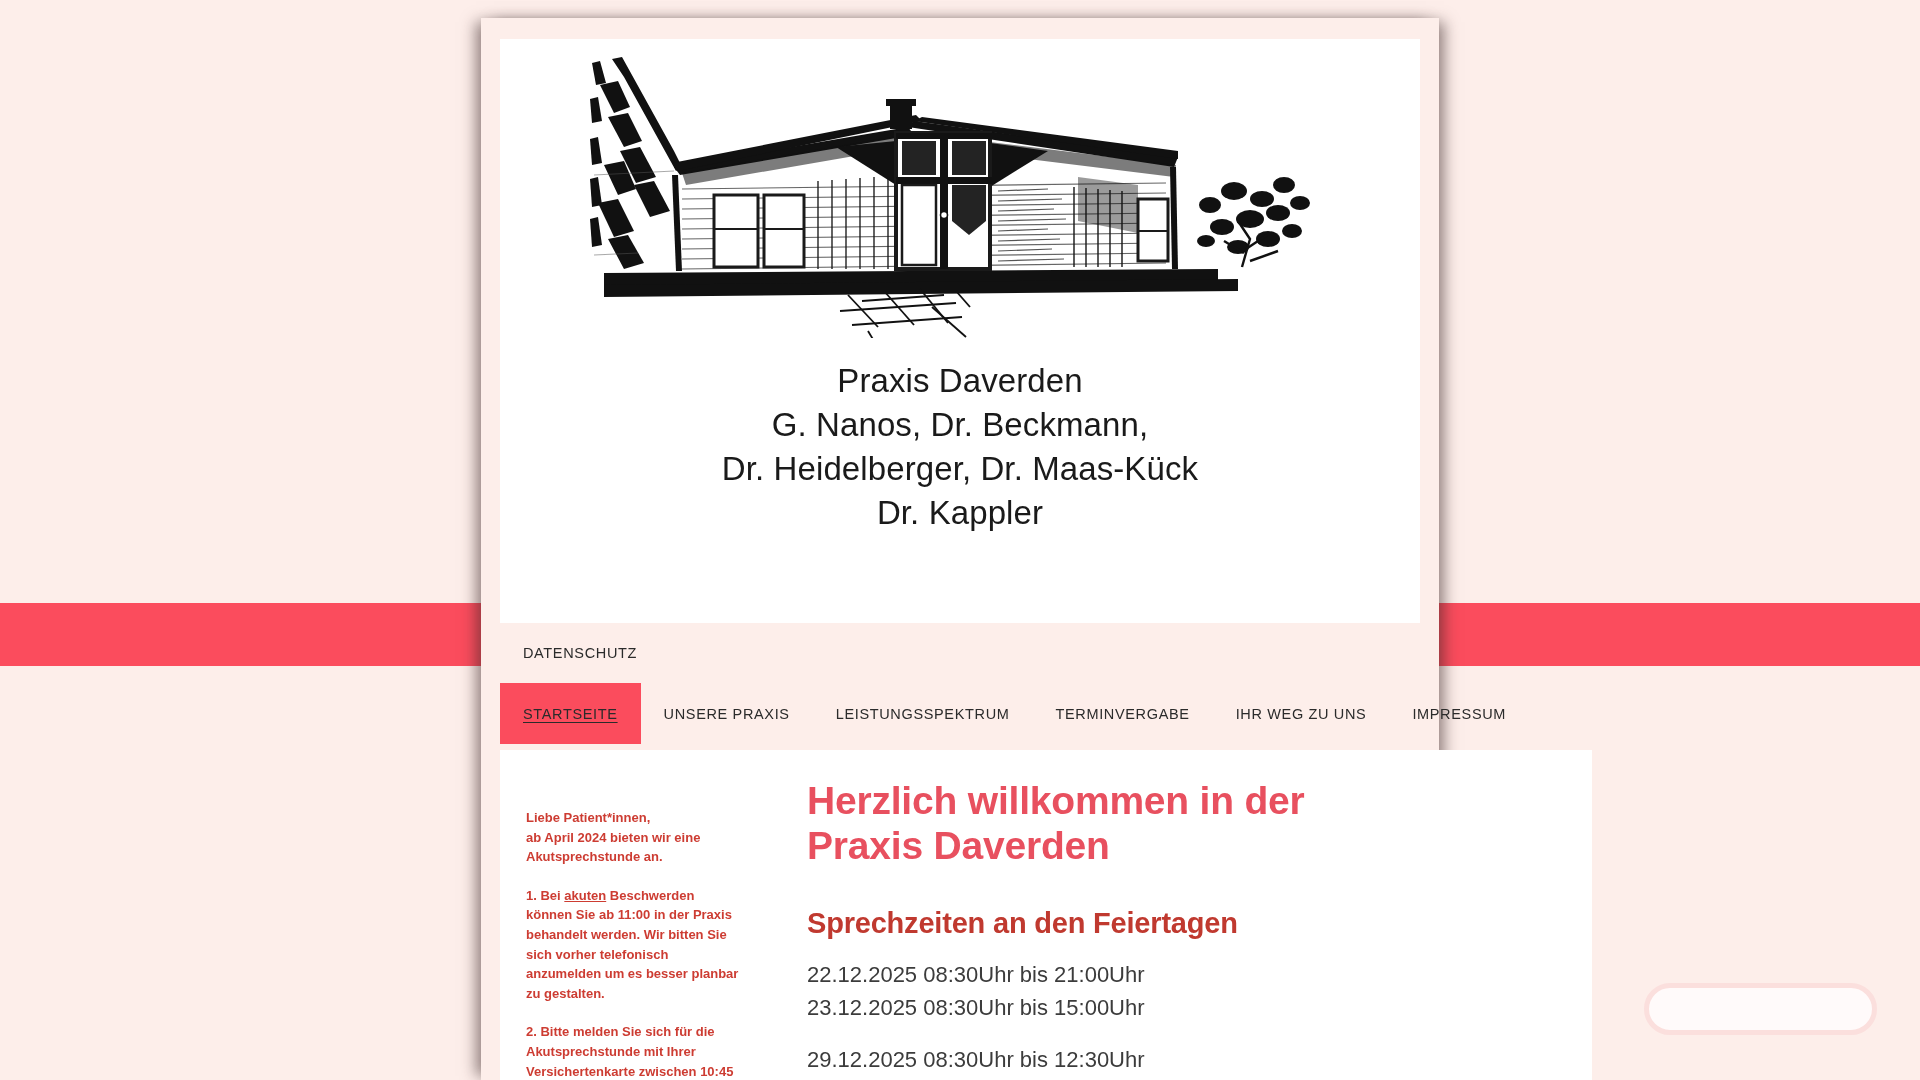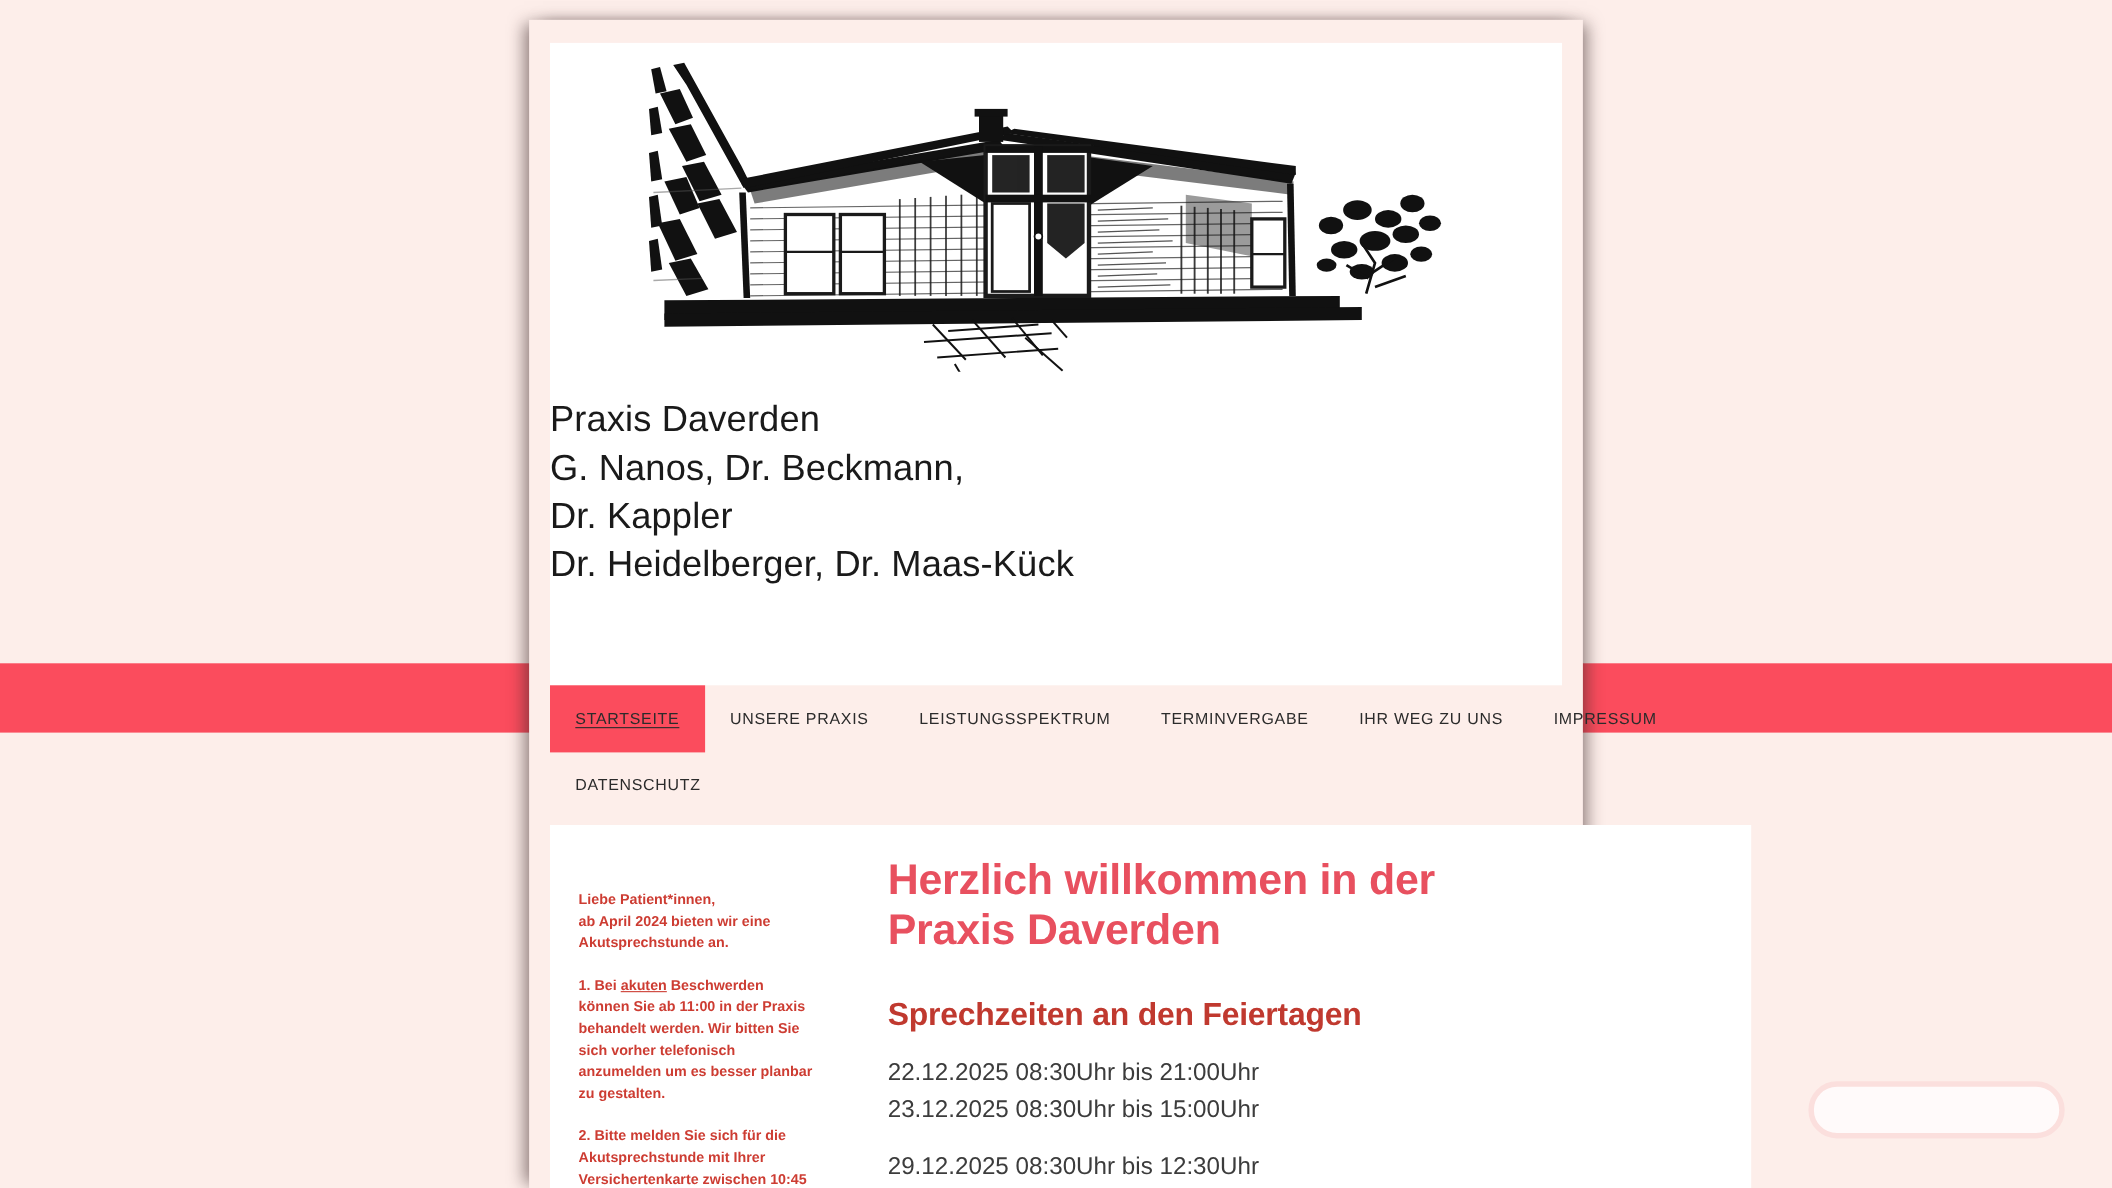--- a/index.html
+++ b/index.html
@@ -61,20 +61,21 @@
     width: 765px;
     height: 283px;
   }
   .building-art svg { display: block; width: 100%; height: 100%; }
 
   .practice-title {
     position: absolute;
     left: 0;
     top: 320px;
     width: 920px;
+    text-align: center;
     color: #1a1a1a;
     font-size: 33px;
     line-height: 44px;
     font-weight: 400;
     letter-spacing: 0.1px;
   }
 
   
   .nav {
     position: absolute;
@@ -349,36 +350,36 @@
           <g stroke="#555555" stroke-width="1.2" opacity="0.5">
             <line x1="16" y1="120" x2="96" y2="116"></line>
             <line x1="16" y1="200" x2="60" y2="198"></line>
           </g>
         </svg>
       </div>
 
       <div class="practice-title">
         <div>Praxis Daverden</div>
         <div>G. Nanos, Dr. Beckmann,</div>
+        <div>Dr. Heidelberger, Dr. Maas-Kück</div>
         <div>Dr. Kappler</div>
-        <div>Dr. Heidelberger, Dr. Maas-Kück</div>
       </div>
     </div>
 
     <nav class="nav">
+      <div class="nav-row second">
+        <a class="nav-item" href="#">DATENSCHUTZ</a>
+      </div>
       <div class="nav-row">
         <a class="nav-item active" href="#">STARTSEITE</a>
         <a class="nav-item" href="#">UNSERE PRAXIS</a>
         <a class="nav-item" href="#">LEISTUNGSSPEKTRUM</a>
         <a class="nav-item" href="#">TERMINVERGABE</a>
         <a class="nav-item" href="#">IHR WEG ZU UNS</a>
         <a class="nav-item" href="#">IMPRESSUM</a>
-      </div>
-      <div class="nav-row second">
-        <a class="nav-item" href="#">DATENSCHUTZ</a>
       </div>
     </nav>
 
     <div class="content">
 
       <aside class="sidebar">
         <p>
           <span>Liebe Patient*innen,</span><br>
           <span>ab April 2024 bieten wir eine</span><br>
           <span>Akutsprechstunde an.</span>

